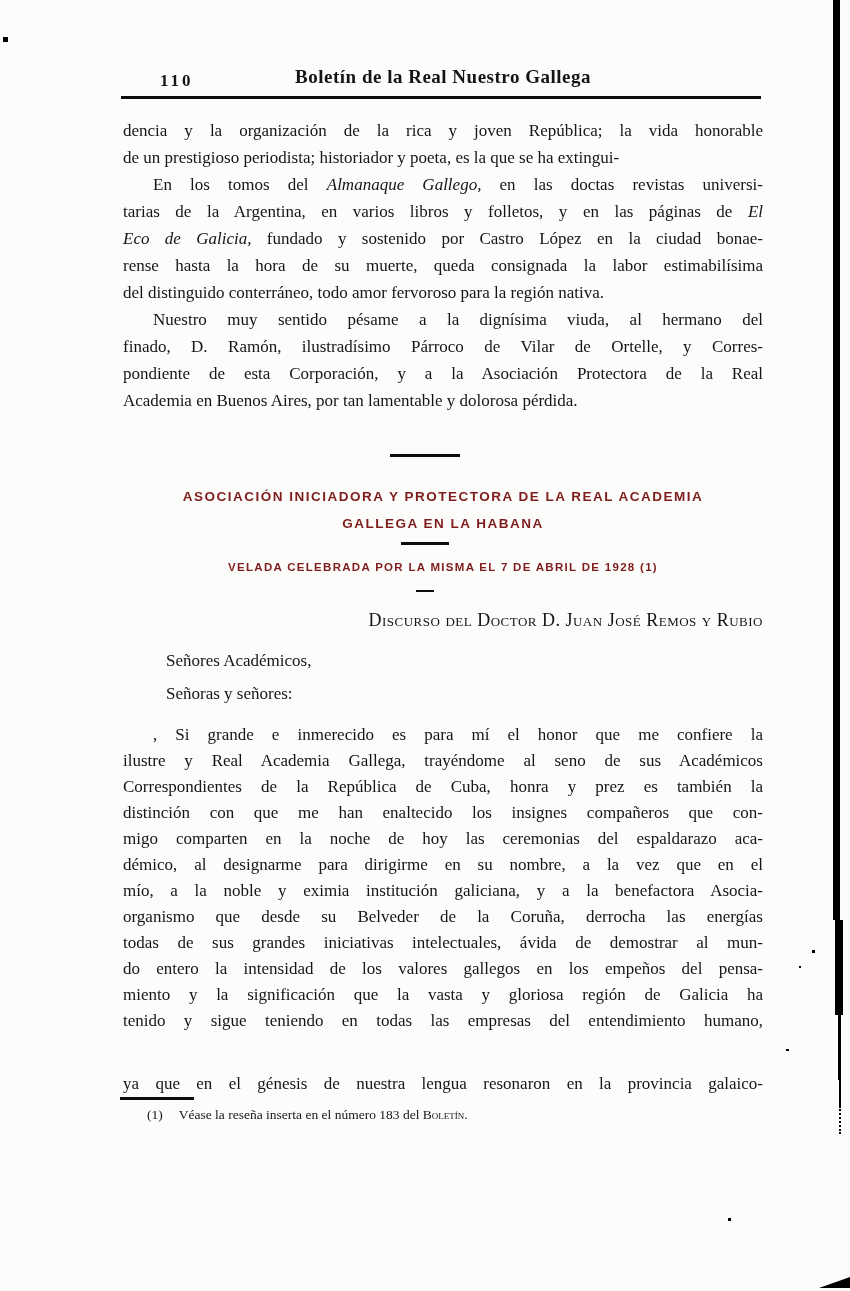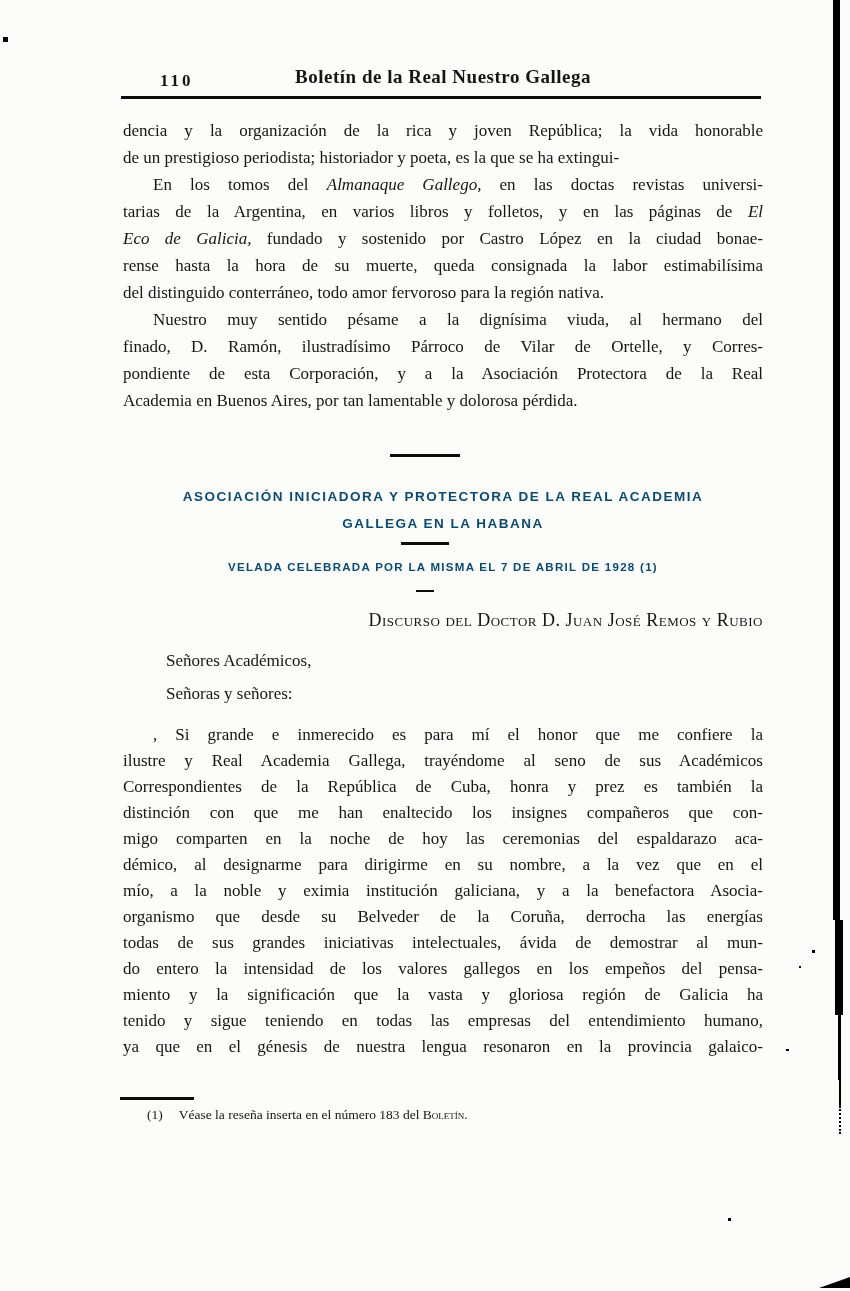--- a/index.html
+++ b/index.html
@@ -10,28 +10,28 @@
   }
   
   .hdr-num{position:absolute;left:160px;top:71px;font-size:17px;font-weight:bold;letter-spacing:3px;font-family:Liberation Serif, serif;}
   .hdr-title{position:absolute;left:123px;top:66px;width:640px;text-align:center;
     font-size:19px;font-weight:bold;letter-spacing:.5px;}
   .hdr-rule{position:absolute;left:121px;top:96px;width:640px;height:3px;background:#0d0d0d;}
   
   .textcol{position:absolute;left:123px;width:640px;font-size:17px;line-height:27px;}
   .para > div{text-align:justify;text-align-last:justify;}
   .para > div:last-child{text-align-last:left;}
-  .para.cont > div:last-child{text-align-last:justify;}
+  .para.cont > div:last-child{text-align-last:justify;margin-top:37px;}
   .para.indent > div:first-child{text-indent:30px;}
   .speechcol{line-height:26px;}
   
   .divider{position:absolute;height:3px;background:#0d0d0d;}
   
   .heading{position:absolute;left:123px;width:640px;text-align:center;
-    font-family:"Liberation Sans", sans-serif;font-weight:bold;color:#0c4a6e;}
+    font-family:"Liberation Sans", sans-serif;font-weight:bold;color:#7f1d1d;}
   .heading-main{top:483px;font-size:13.5px;letter-spacing:1.5px;line-height:27px;}
   .heading-sub{top:561px;font-size:11.5px;letter-spacing:1.3px;}
   .speech-title{position:absolute;left:123px;top:610px;width:640px;text-align:right;
     font-variant:small-caps;font-size:18px;letter-spacing:.5px;}
   .salutation{position:absolute;left:166px;font-size:17px;}
   
   .fn-rule{position:absolute;left:120px;top:1097px;width:74px;height:3px;background:#0d0d0d;}
   .footnote{position:absolute;left:147px;top:1107px;font-size:13.5px;}
   .footnote .marker{margin-right:16px;}
   .sc{font-variant:small-caps;}

